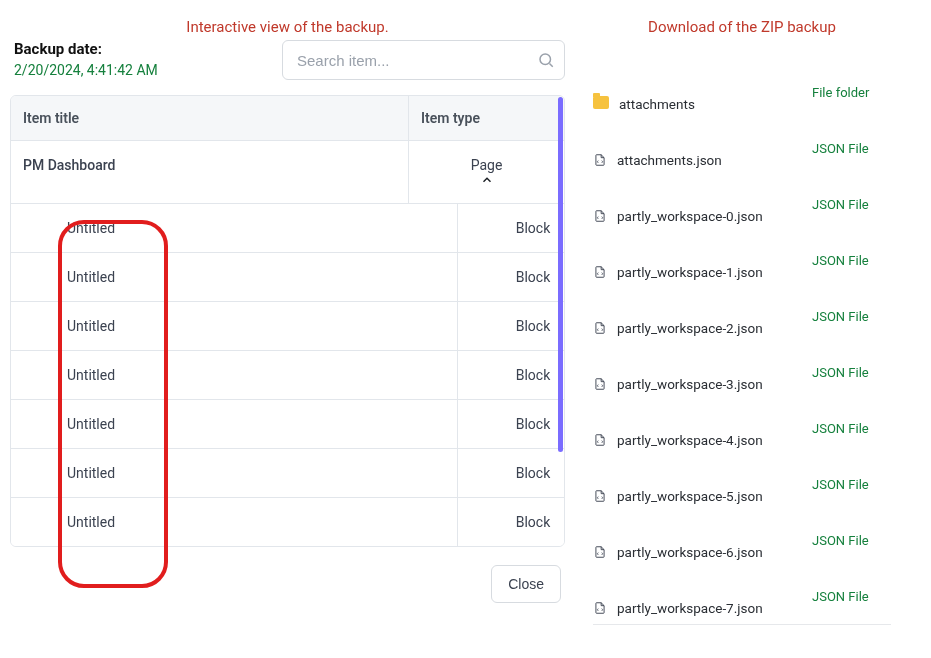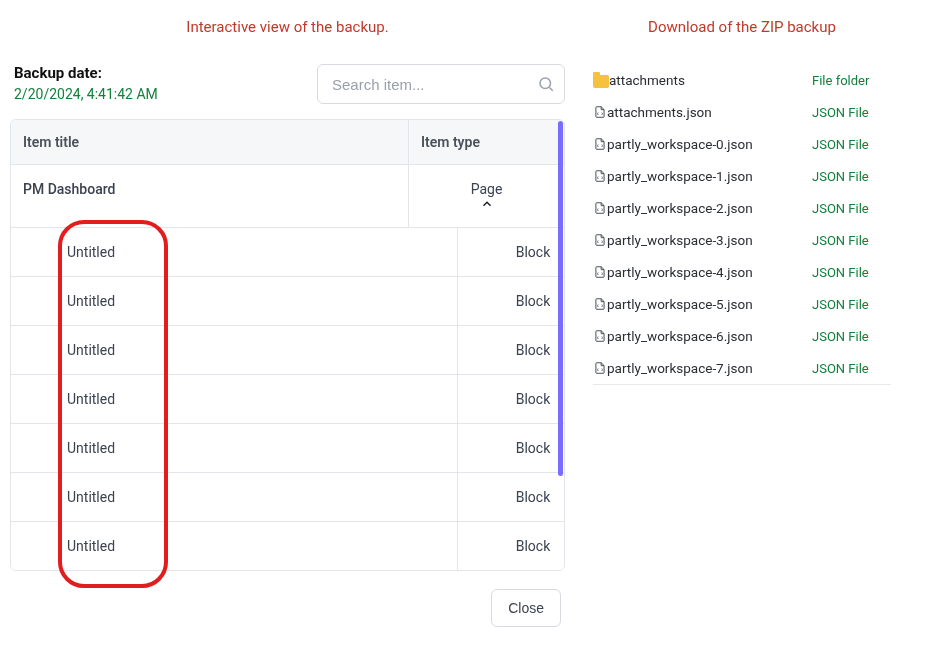--- a/index.html
+++ b/index.html
@@ -28,21 +28,21 @@
     flex: 1;
     padding-left: 28px;
     display: flex;
     flex-direction: column;
   }
   .caption {
     color: #c0392b;
     font-size: 15px;
     font-weight: 400;
     text-align: center;
-    margin-bottom: 28px;
+    margin-bottom: 4px;
   }
   .caption-right { margin-bottom: 28px; }
   .top-row {
     display: flex;
     align-items: flex-start;
     justify-content: space-between;
     margin-bottom: 14px;
     padding: 0 0 0 4px;
   }
   .backup-date-label {
@@ -51,21 +51,21 @@
     color: #111;
     line-height: 1.3;
   }
   .backup-date-value {
     font-size: 14px;
     color: #15803d;
     line-height: 1.5;
   }
   .search-wrap {
     position: relative;
-    width: 248px;
+    width: 283px;
     margin-left: 44px;
   }
   .search-input {
     width: 100%;
     height: 40px;
     border: 1px solid #d7dbe0;
     border-radius: 6px;
     padding: 0 40px 0 14px;
     font-size: 15px;
     color: #333;
@@ -159,22 +159,23 @@
   .file-row {
     display: flex;
     align-items: center;
     justify-content: space-between;
     padding: 8px 4px 8px 0;
     font-size: 13.5px;
     color: #2a2e34;
   }
   .file-left {
     display: flex;
-    align-items: flex-end;
-    gap: 0;
+    align-items: flex-start;
+    gap: 10px;
+    margin-top: 24px;
   }
   .file-type-col {
     color: #15803d;
     font-size: 13px;
     width: 75px;
     text-align: left;
   }
   .folder-icon {
     width: 16px; height: 13px;
     background: #f6c23e;

